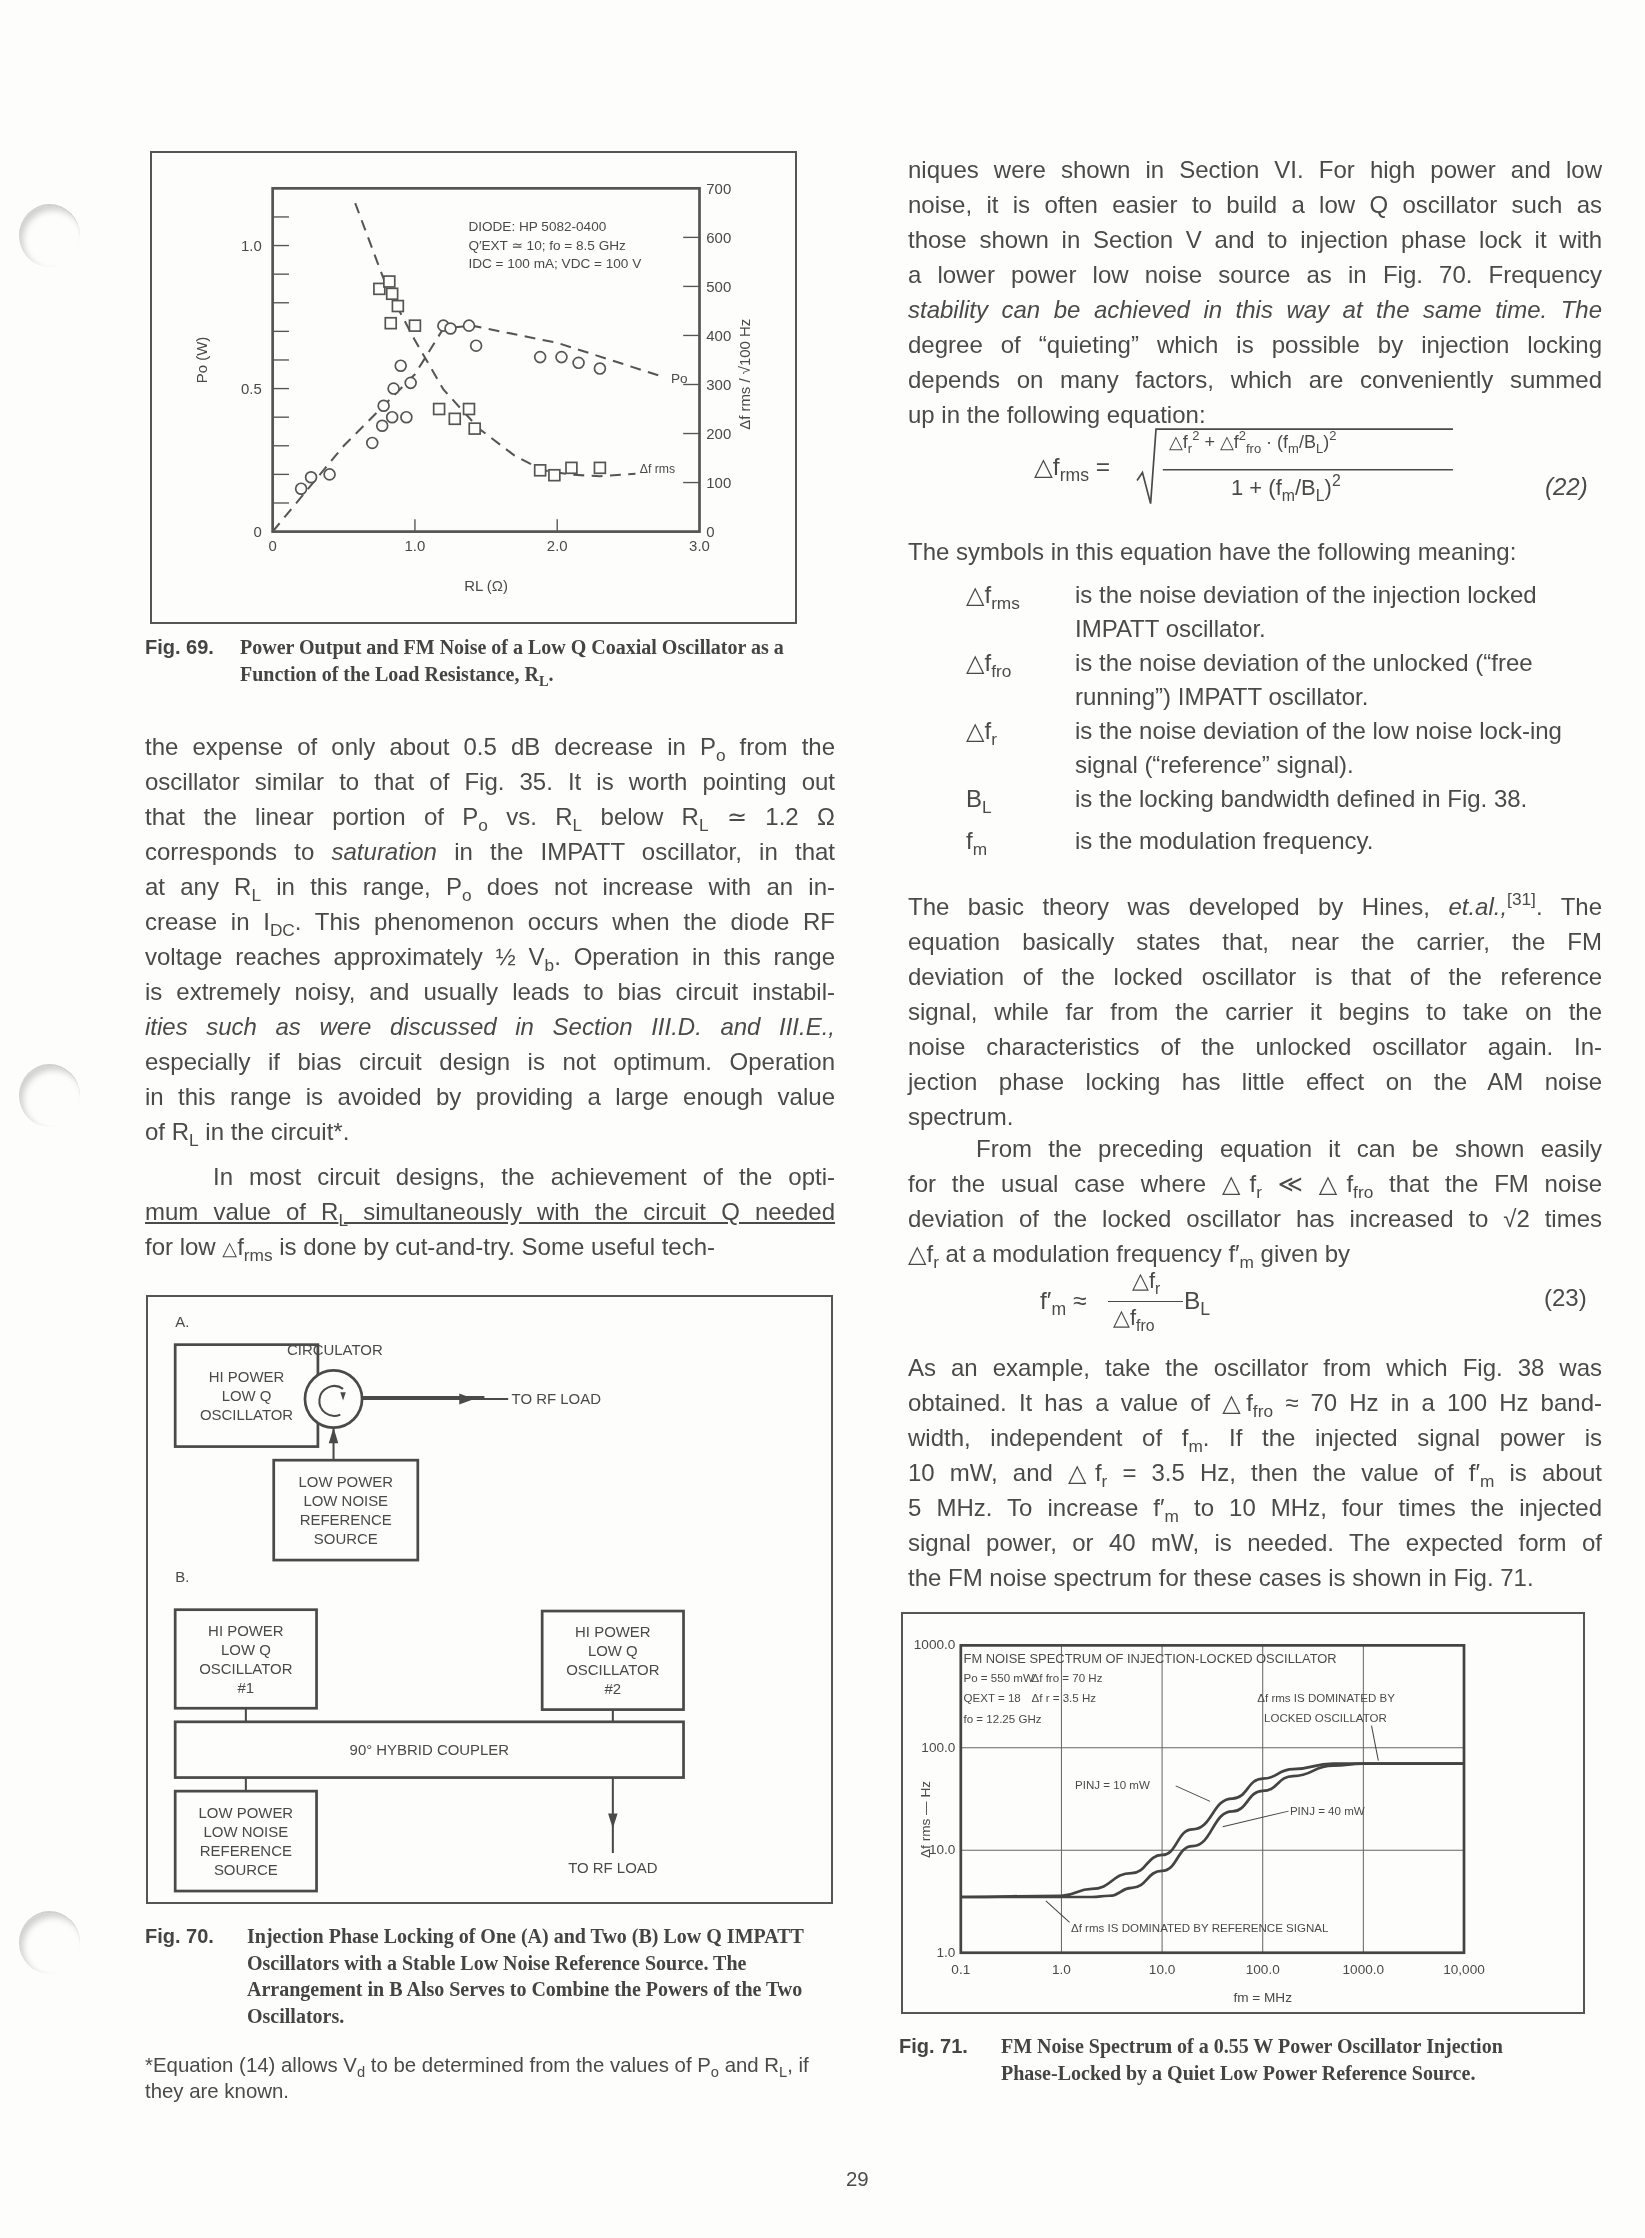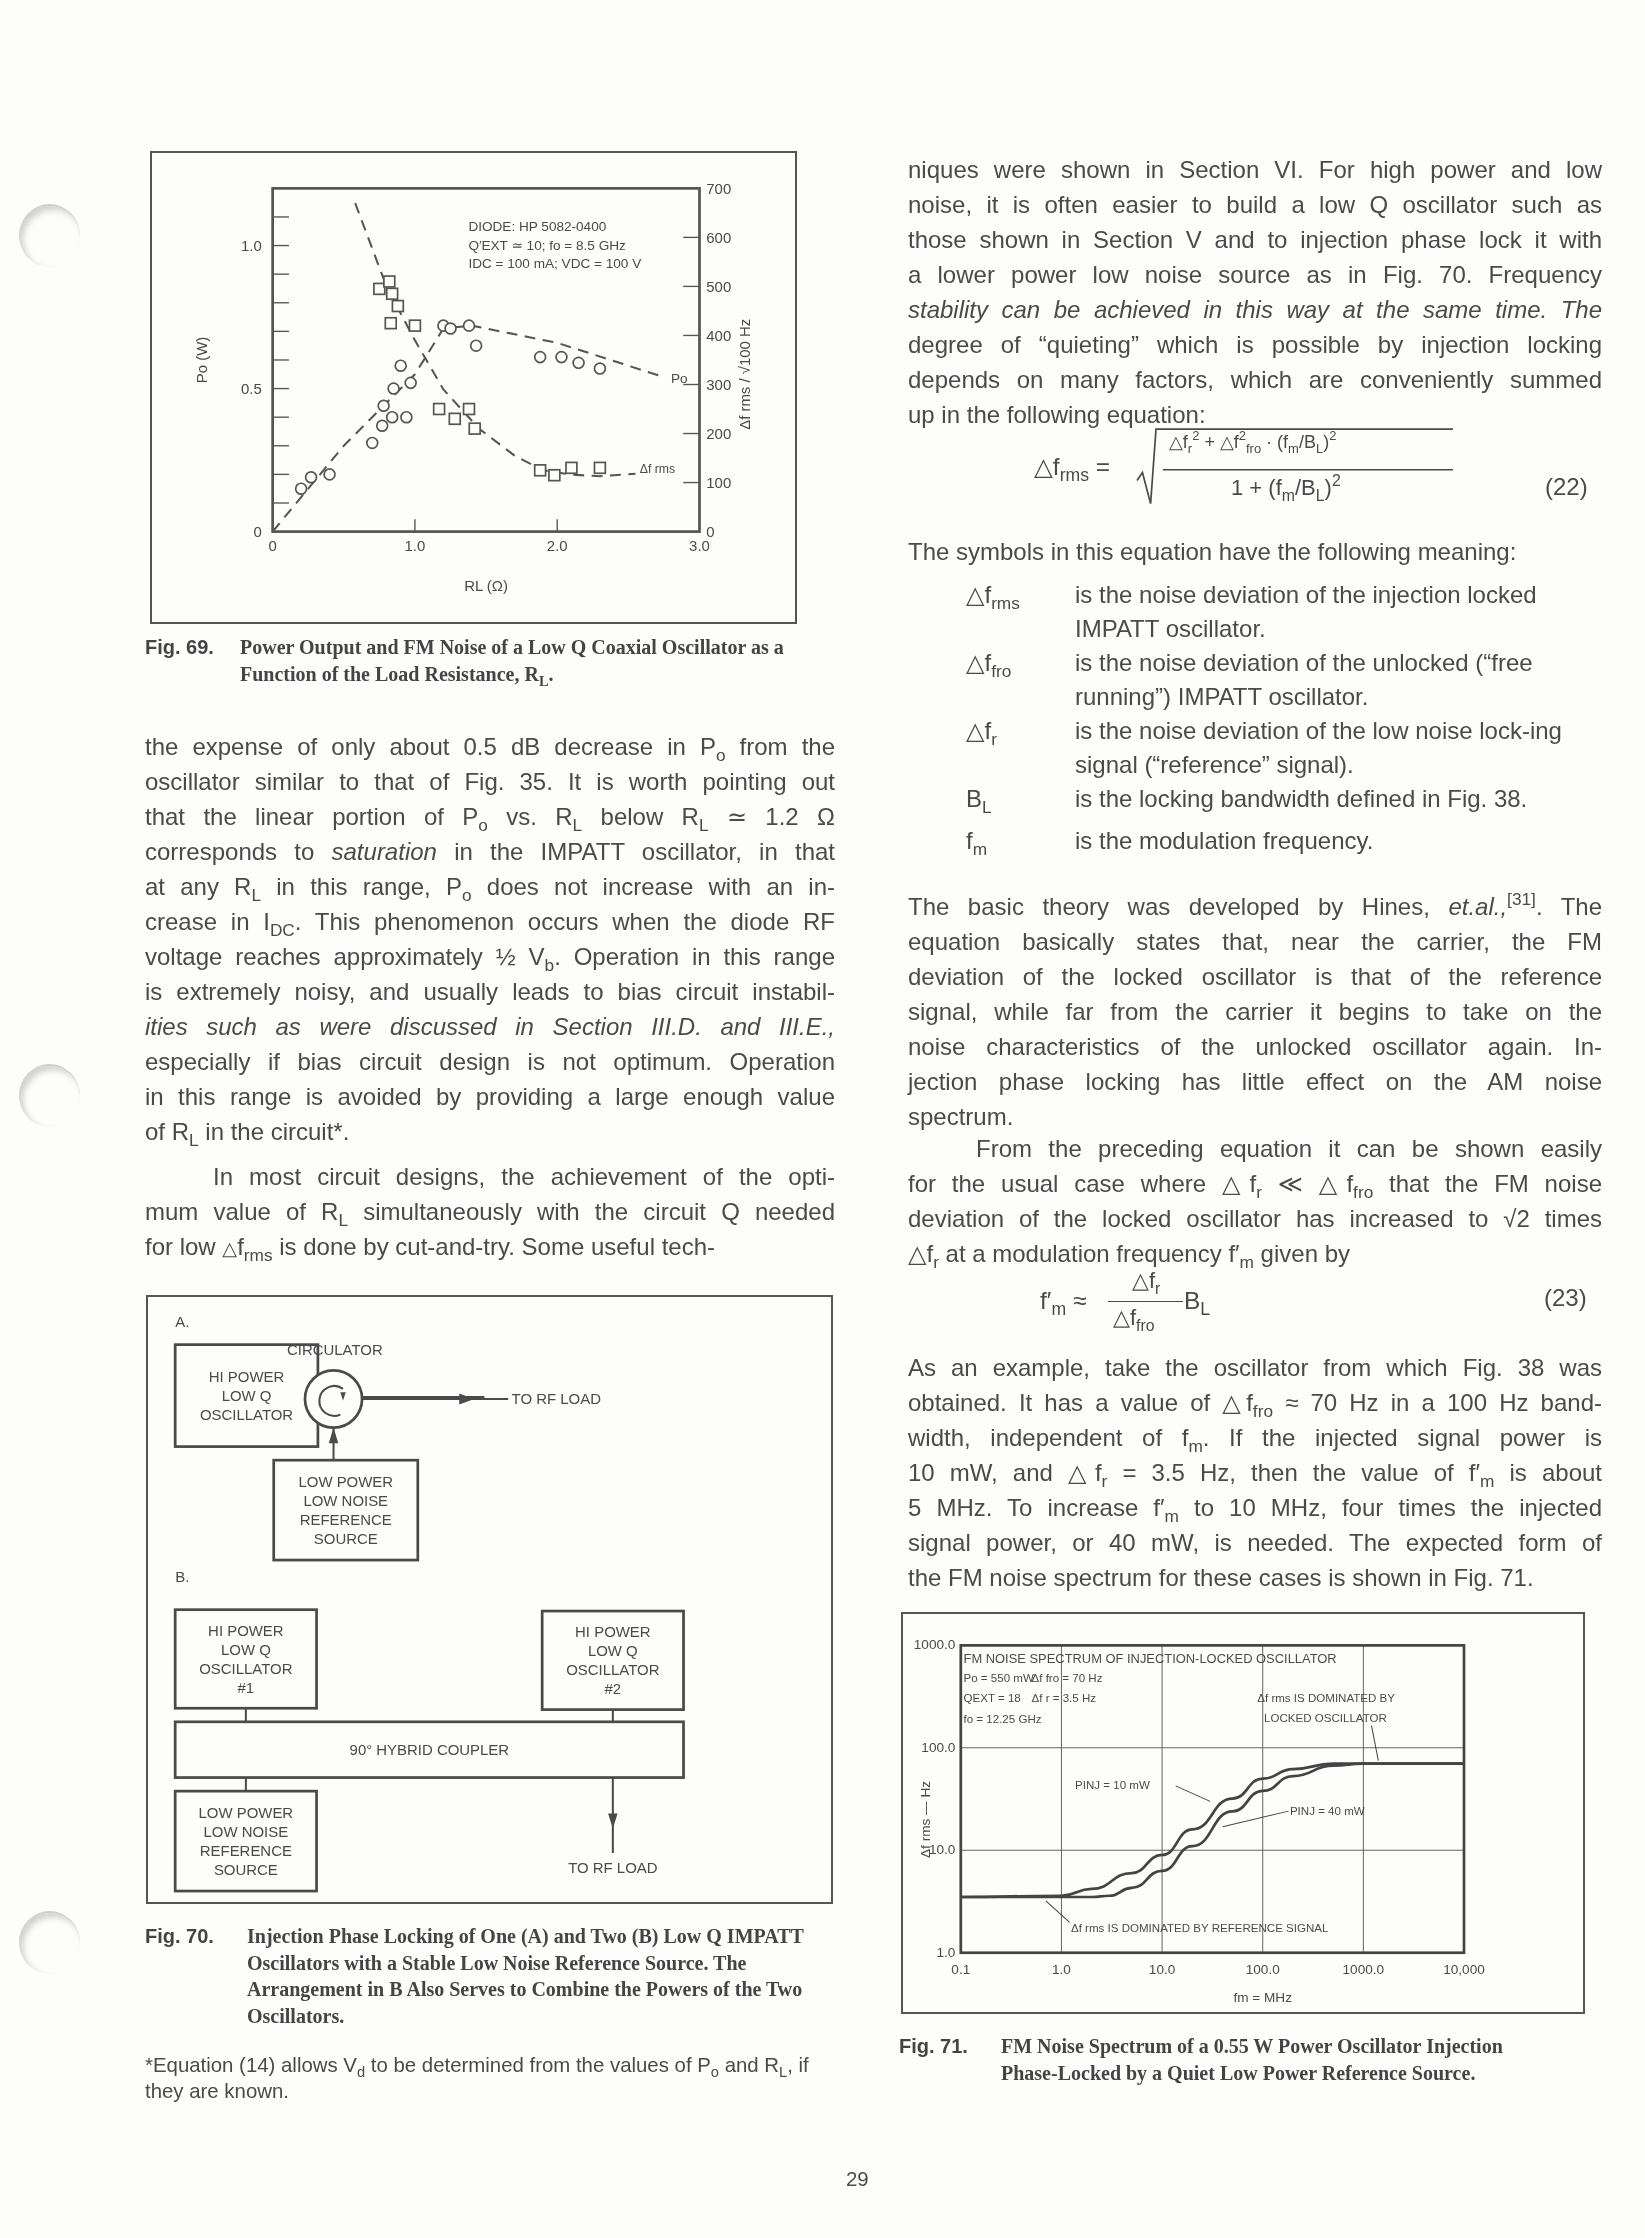--- a/index.html
+++ b/index.html
@@ -132,21 +132,21 @@
       <div style="text-align-last: justify; text-align: justify;">crease in I<sub>DC</sub>. This phenomenon occurs when the diode RF</div>
       <div style="text-align-last: justify; text-align: justify;">voltage reaches approximately ½ V<sub>b</sub>. Operation in this range</div>
       <div style="text-align-last: justify; text-align: justify;">is extremely noisy, and usually leads to bias circuit instabil-</div>
       <div style="text-align-last: justify; text-align: justify; font-style: italic;">ities such as were discussed in Section III.D. and III.E.,</div>
       <div style="text-align-last: justify; text-align: justify;">especially if bias circuit design is not optimum. Operation</div>
       <div style="text-align-last: justify; text-align: justify;">in this range is avoided by providing a large enough value</div>
       <div style="text-align-last: left; text-align: justify;">of R<sub>L</sub> in the circuit*.</div>
     </div>
   <div style="margin-top: 9.5px;">
       <div style="text-align-last: justify; text-align: justify; padding-left: 68px;">In most circuit designs, the achievement of the opti-</div>
-      <div style="text-align-last: justify; text-align: justify;">mum value of R<sub>L</sub> simultaneously with the circuit Q needed</div>
+      <div style="text-align-last: justify; text-align: justify; text-decoration: underline;">mum value of R<sub>L</sub> simultaneously with the circuit Q needed</div>
       <div style="text-align-last: left; text-align: justify;">for low <span class="delta">△</span>f<sub>rms</sub> is done by cut-and-try. Some useful tech-</div>
     </div>
 </div>
 
 <div class="figbox" style="left:146px;top:1295px;width:683px;height:605px;">
   <svg id="fig70" width="683" height="605" viewBox="0 0 1005 890">
       <text x="40" y="44" font-size="22" text-anchor="start">A.</text>
       <rect x="40" y="70" width="210" height="150" fill="none" stroke="#4a4a4a" stroke-width="4"></rect>
       <text x="145" y="125" font-size="22" text-anchor="middle">HI POWER</text>
       <text x="145" y="153" font-size="22" text-anchor="middle">LOW Q</text>
@@ -211,21 +211,21 @@
 
 <div class="eq" style="left:1034px;top:425px;width:422px;height:82px;">
   <span style="position:absolute;left:0;top:27px;">△f<sub>rms</sub> =</span>
   <svg style="position:absolute;left:101px;top:0;" width="320" height="80" viewBox="0 0 470 118">
       <polyline points="2,82 10,70 22,116 30,6 468,6" fill="none" stroke="#4a4a4a" stroke-width="2.5"></polyline>
       <line x1="40" y1="66" x2="468" y2="66" stroke="#4a4a4a" stroke-width="2.5"></line>
     </svg>
   <span style="position:absolute;left:135px;top:6px;font-size:18px;white-space:nowrap;">△f<sub>r</sub><sup>2</sup> + △f<sup>2</sup><sub>fro</sub> · (f<sub>m</sub>/B<sub>L</sub>)<sup>2</sup></span>
   <span style="position:absolute;left:197px;top:50px;font-size:22px;white-space:nowrap;">1 + (f<sub>m</sub>/B<sub>L</sub>)<sup>2</sup></span>
 </div>
-<span class="eqnum" style="left:1545px;top:473px;">(22)</span>
+<span class="eqnum" style="left:1545px;top:473px;font-style:italic;">(22)</span>
 
 <div class="col" style="left:908px;top:534px;width:694px;">The symbols in this equation have the following meaning:</div>
 <div id="defs">
     <div class="defs-row" style="top: 578px; height: 68px;">
       <span class="sym">△f<sub>rms</sub></span>
       <span class="def">is the noise deviation of the injection locked IMPATT oscillator.</span>
     </div>
     <div class="defs-row" style="top: 646px; height: 68px;">
       <span class="sym">△f<sub>fro</sub></span>
       <span class="def">is the noise deviation of the unlocked (“free running”) IMPATT oscillator.</span>

